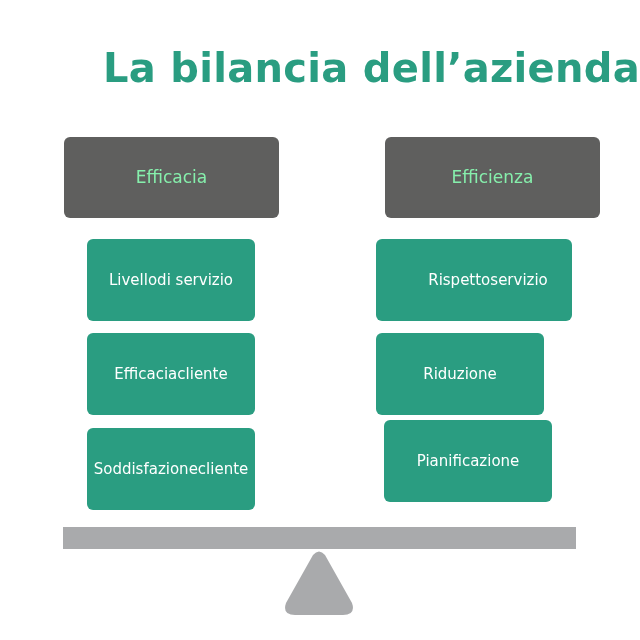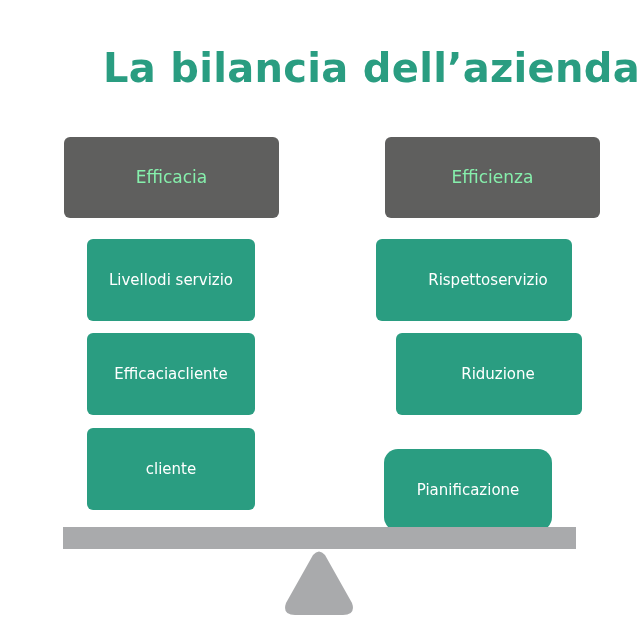--- a/index.html
+++ b/index.html
@@ -44,33 +44,34 @@
 </div>
 <div class="item-box" style="left:87px; top:239px;">
   <span>Livello</span>
   <span>di servizio</span>
 </div>
 <div class="item-box" style="left:87px; top:333px;">
   <span>Efficacia</span>
   <span>cliente</span>
 </div>
 <div class="item-box" style="left:87px; top:428px;">
+  <span>Soddisfazione</span>
   <span>cliente</span>
 </div>
 
 <div class="header-box" style="left:361px;margin-left:24px;">
   <span>Efficienza</span>
 </div>
 <div class="item-box" style="left:376px; top:239px;padding-left:28px;">
   <span>Rispetto</span>
   <span>servizio</span>
 </div>
-<div class="item-box" style="left:396px; top:333px;padding-left:18px;">
+<div class="item-box" style="left:376px; top:333px;">
   <span>Riduzione</span>
 </div>
-<div class="item-box" style="left:384px; top:449px;border-radius:14px;">
+<div class="item-box" style="left:384px; top:420px;">
   <span>Pianificazione</span>
 </div>
 
 <div class="beam"></div>
 <svg class="fulcrum" viewBox="0 0 72 66">
   <path d="M30 4 Q36 -3 42 4 L69 52 Q73 64 60 64 L12 64 Q-1 64 3 52 Z" fill="#a9aaac"></path>
 </svg>
 
 </body></html>

